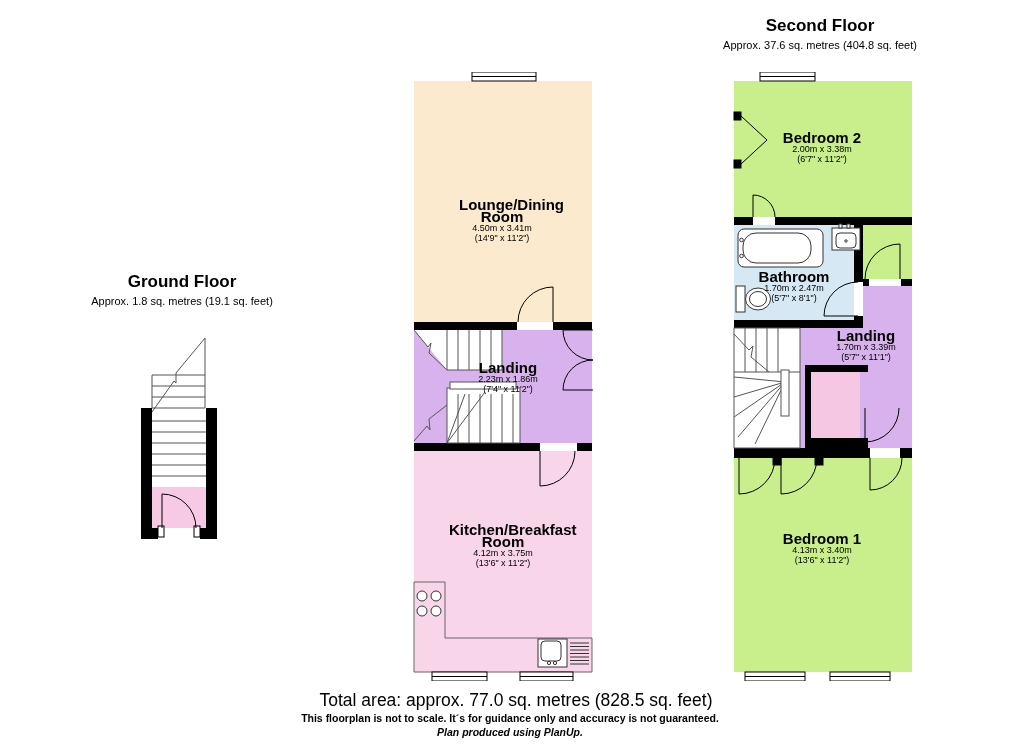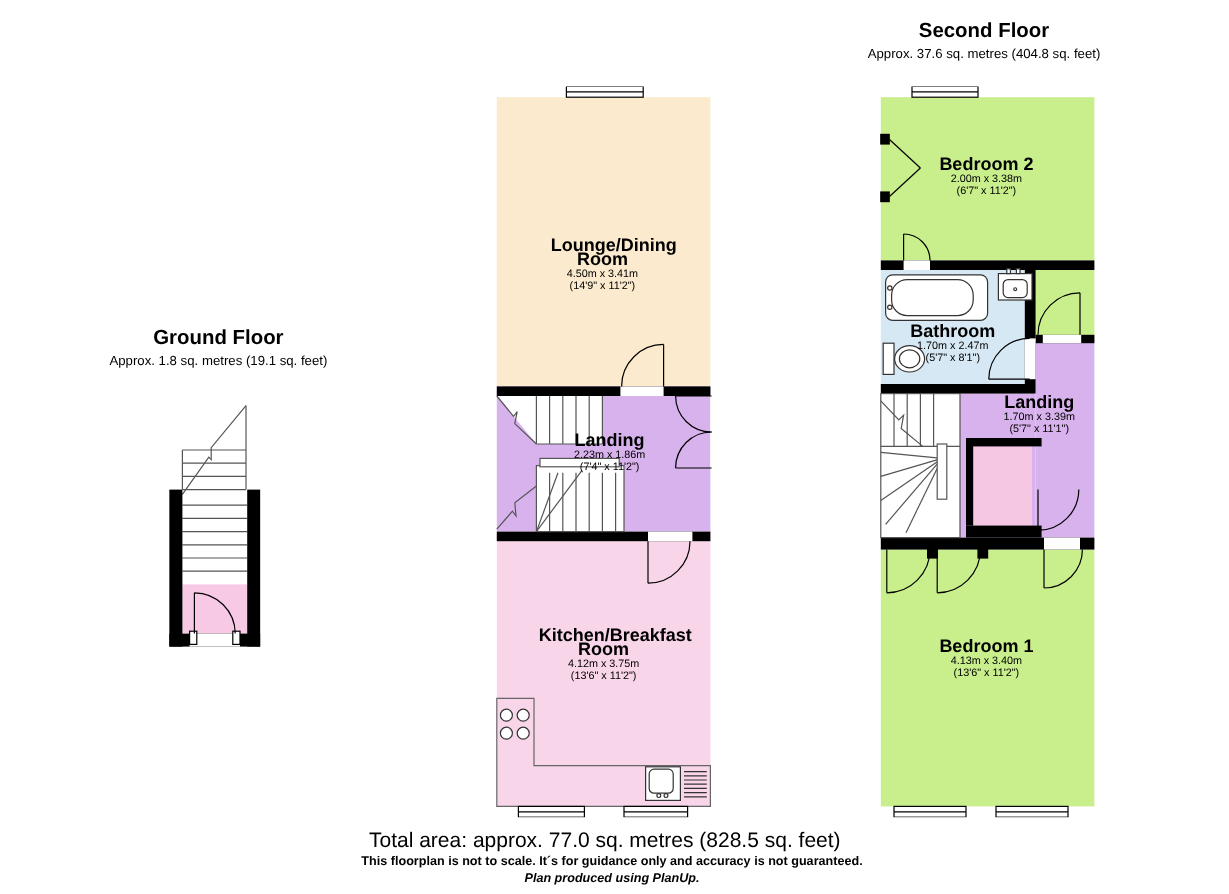--- a/index.html
+++ b/index.html
@@ -17,21 +17,21 @@
   .plan-svg { position:absolute; }
 
   .room-label { position:absolute; transform:translate(-50%,-50%); text-align:center; }
   .room-label .rn { font-size:15px; font-weight:bold; line-height:12px; }
   .room-label .rd { font-size:9px; line-height:10px; }
   .w-lounge  { width:86px; }
   .w-kitchen { width:108px;text-align:center; }
   .w-std     { width:110px; }
 
   .footer-total {
-    position:absolute; left:504px; top:690px; transform:translateX(-50%);
+    position:absolute; left:516px; top:690px; transform:translateX(-50%);
     font-size:17.5px; line-height:21px; white-space:nowrap;
   }
   .footer-small {
     position:absolute; left:510px; transform:translateX(-50%);
     font-size:10.5px; font-weight:bold; line-height:12px; white-space:nowrap;
   }
   .disc { top:712px; }
   .credit { top:726px;font-style:italic; }
 
   svg line, svg path, svg polyline { fill:none; }

